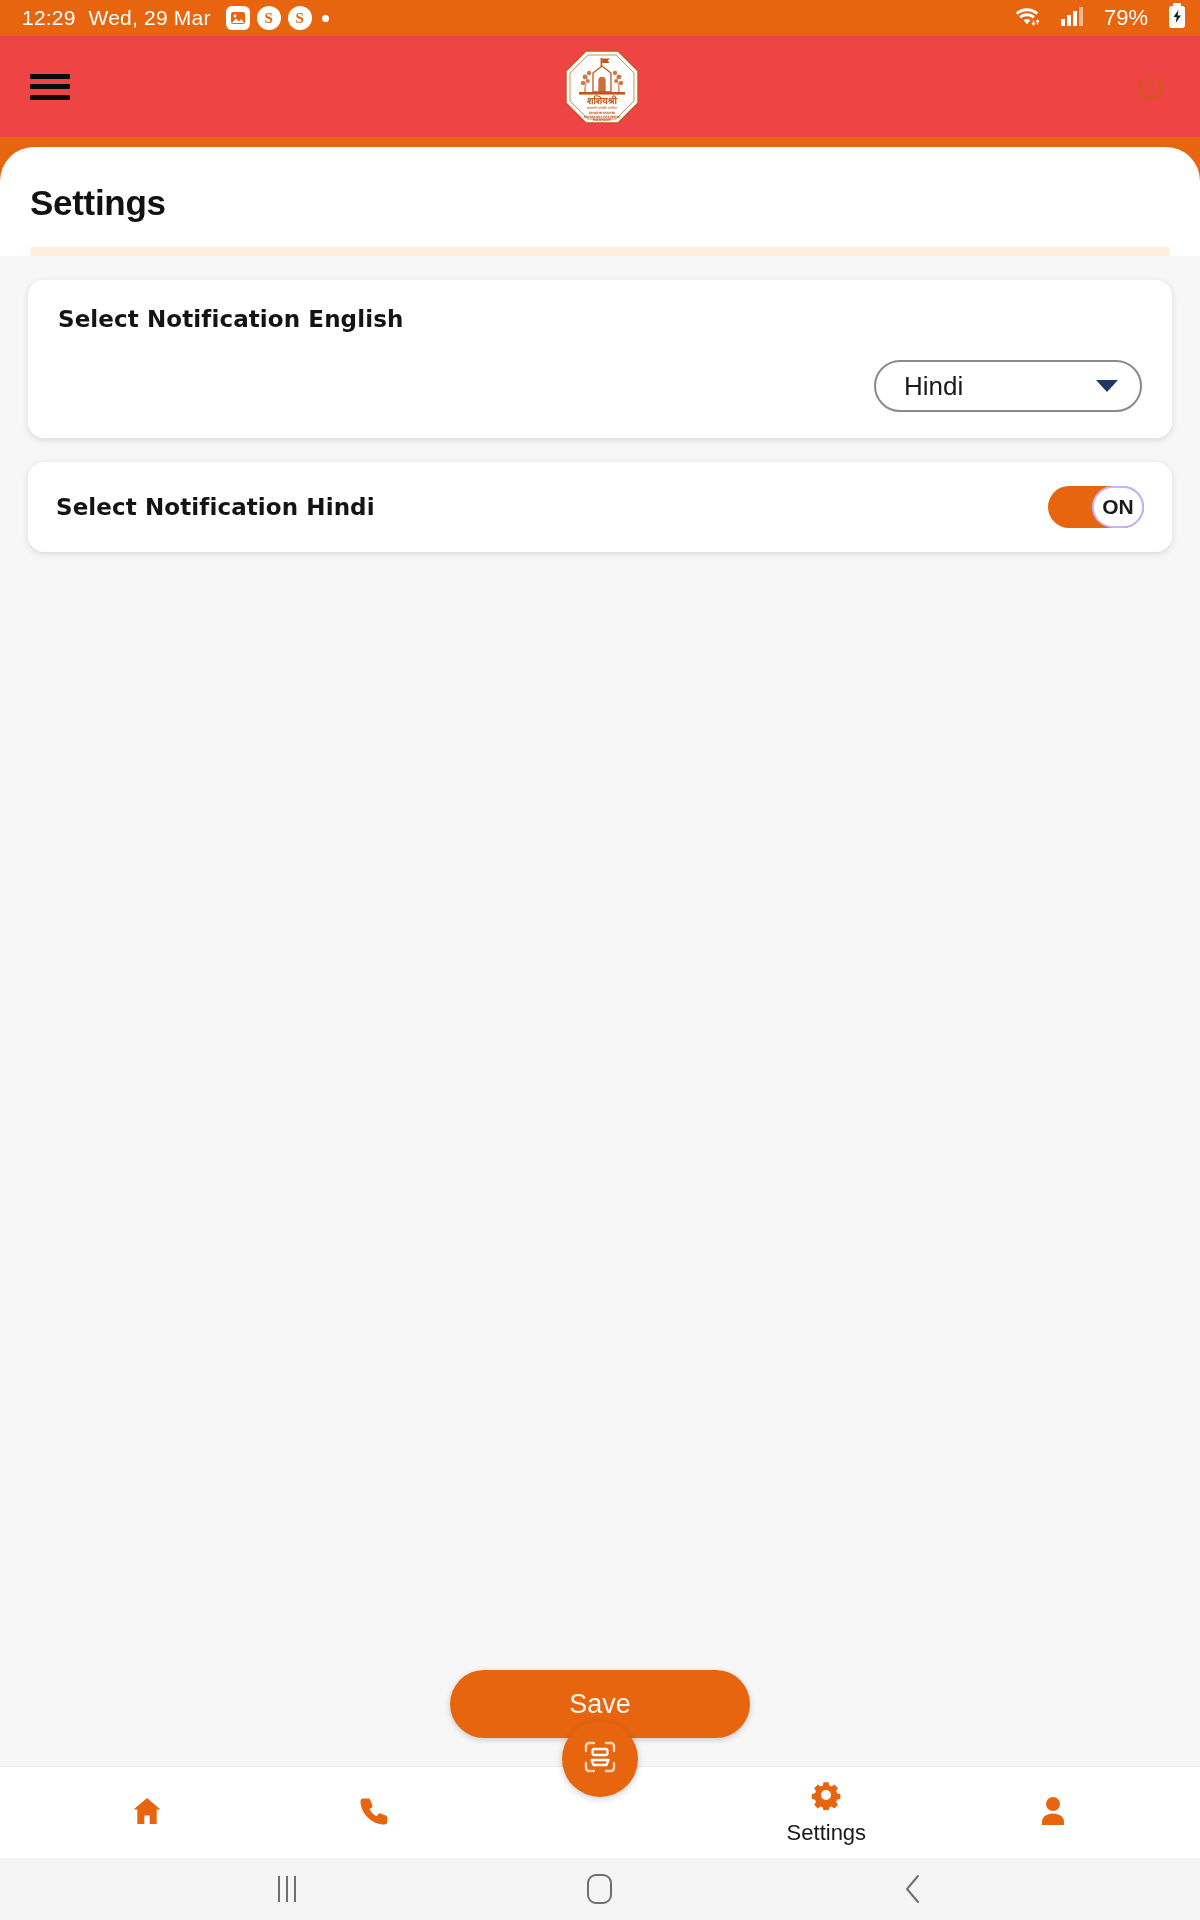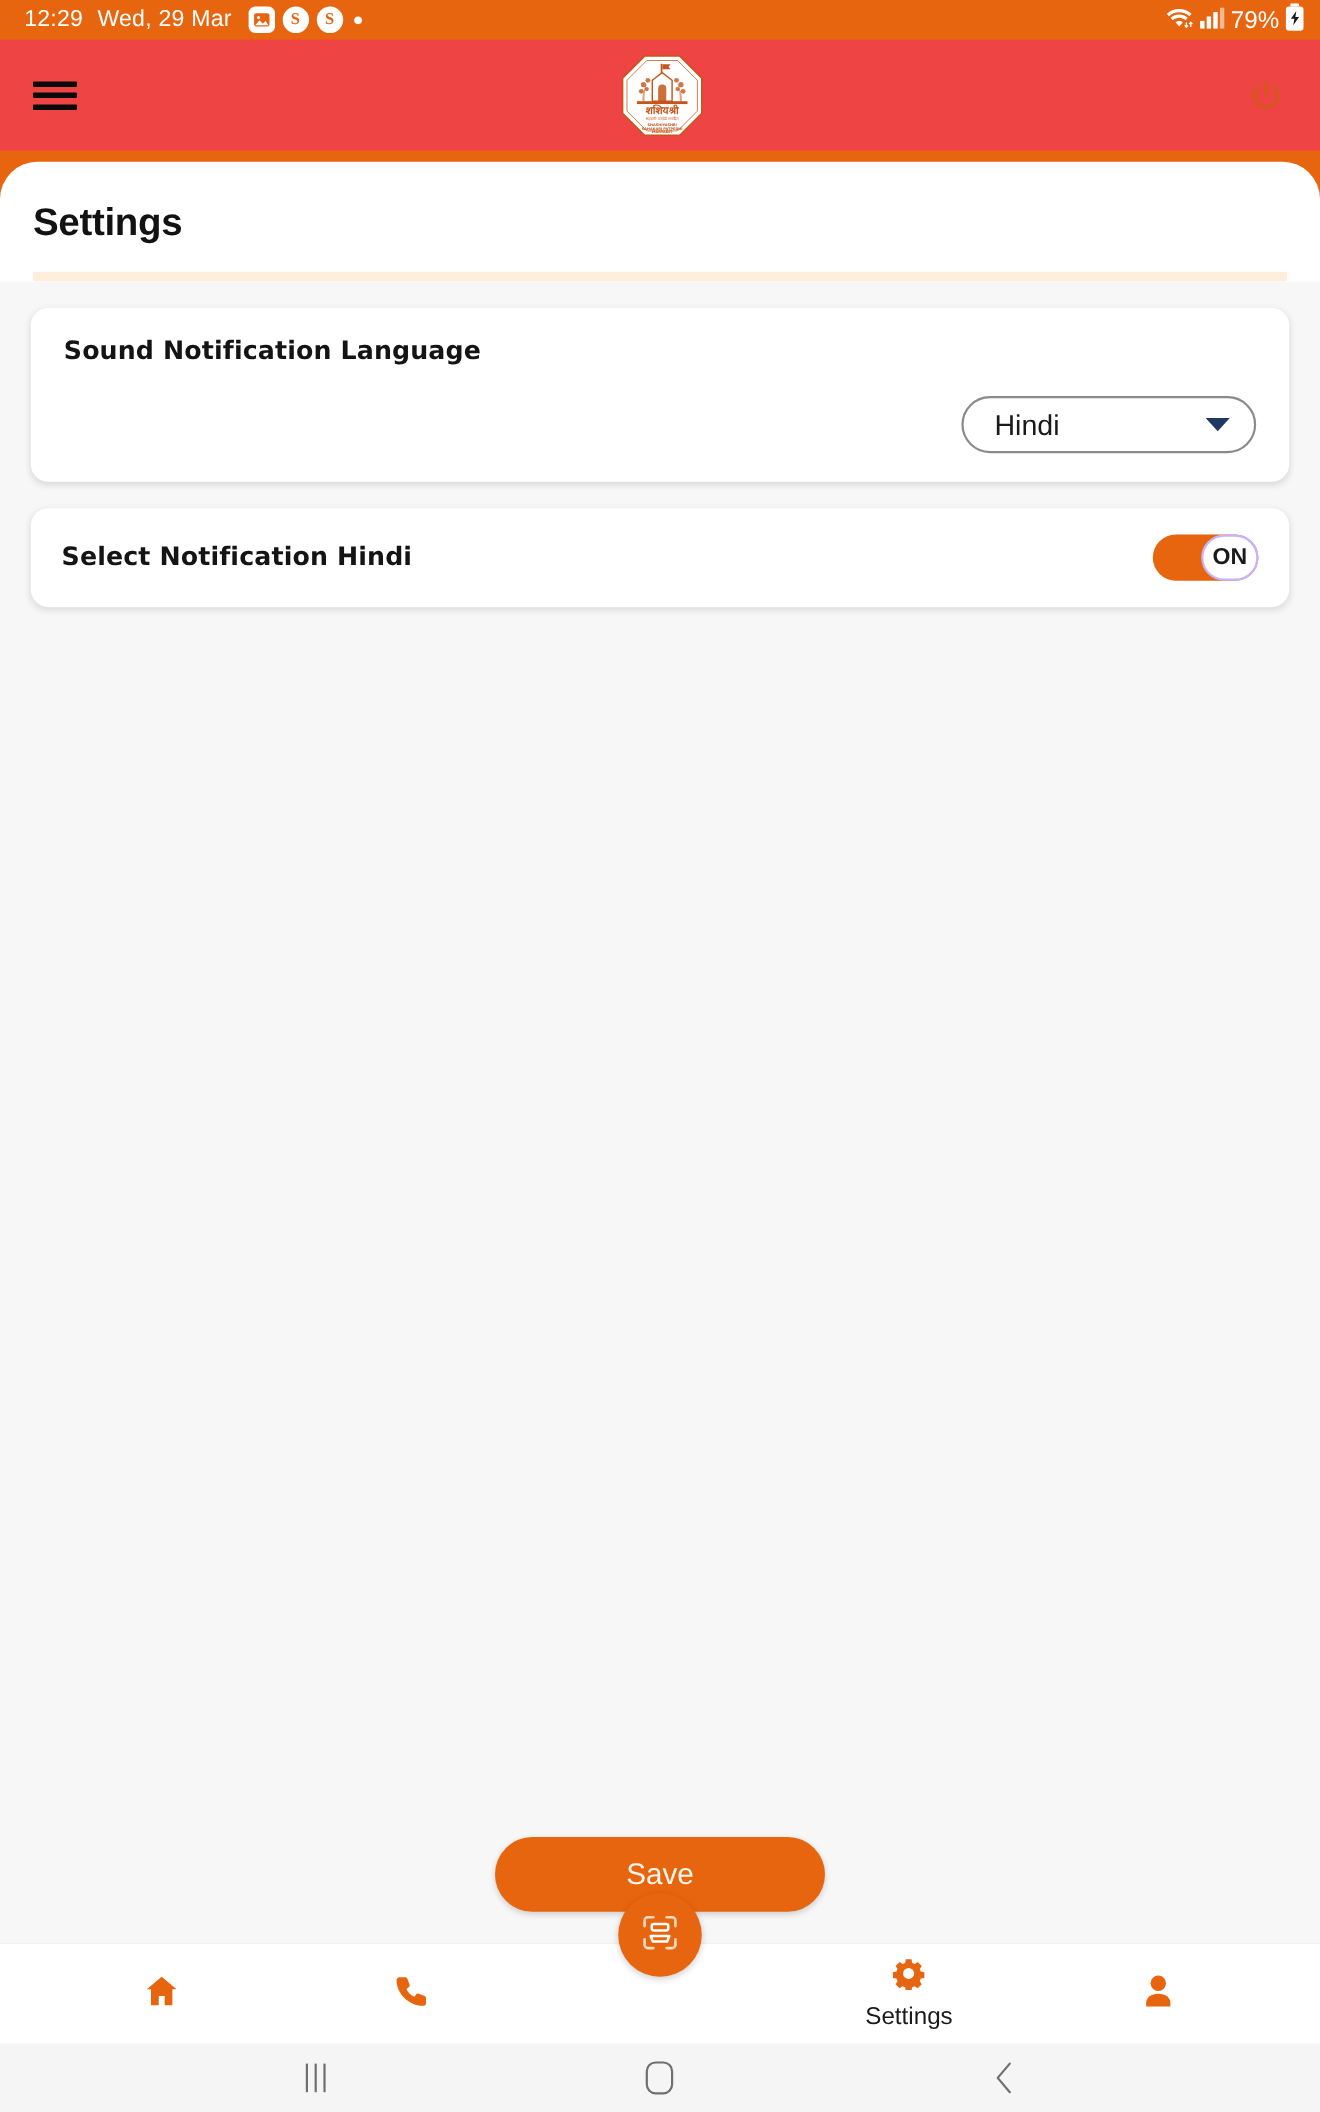--- a/index.html
+++ b/index.html
@@ -78,21 +78,21 @@
   }
   .si-dot {
     width: 7px; height: 7px;
     border-radius: 50%;
     background: #ffffff;
     margin-left: 3px;
   }
   .status-right {
     display: flex;
     align-items: center;
-    gap: 5px;
+    gap: 20px;
   }
   .status-batt-text {
     font-size: 22px;
     color: #ffffff;
   }
 
   
   .app-header {
     height: 101px;
     background: #ef4444;
@@ -459,21 +459,21 @@
   <div class="sheet-wrap">
     <div class="sheet">
 
       <div class="page-title">Settings</div>
       <div class="title-divider"></div>
 
       <div class="content">
 
 
         <div class="card card-tall">
-          <div class="card-label">Sound Notification Language</div>
+          <div class="card-label">Select Notification English</div>
           <div class="dropdown-row">
             <div class="dropdown">
               <span class="dropdown-value">Hindi</span>
               <span class="caret"></span>
             </div>
           </div>
         </div>
 
         <div class="card card-sound">
           <div class="card-label">Select Notification Hindi</div>

